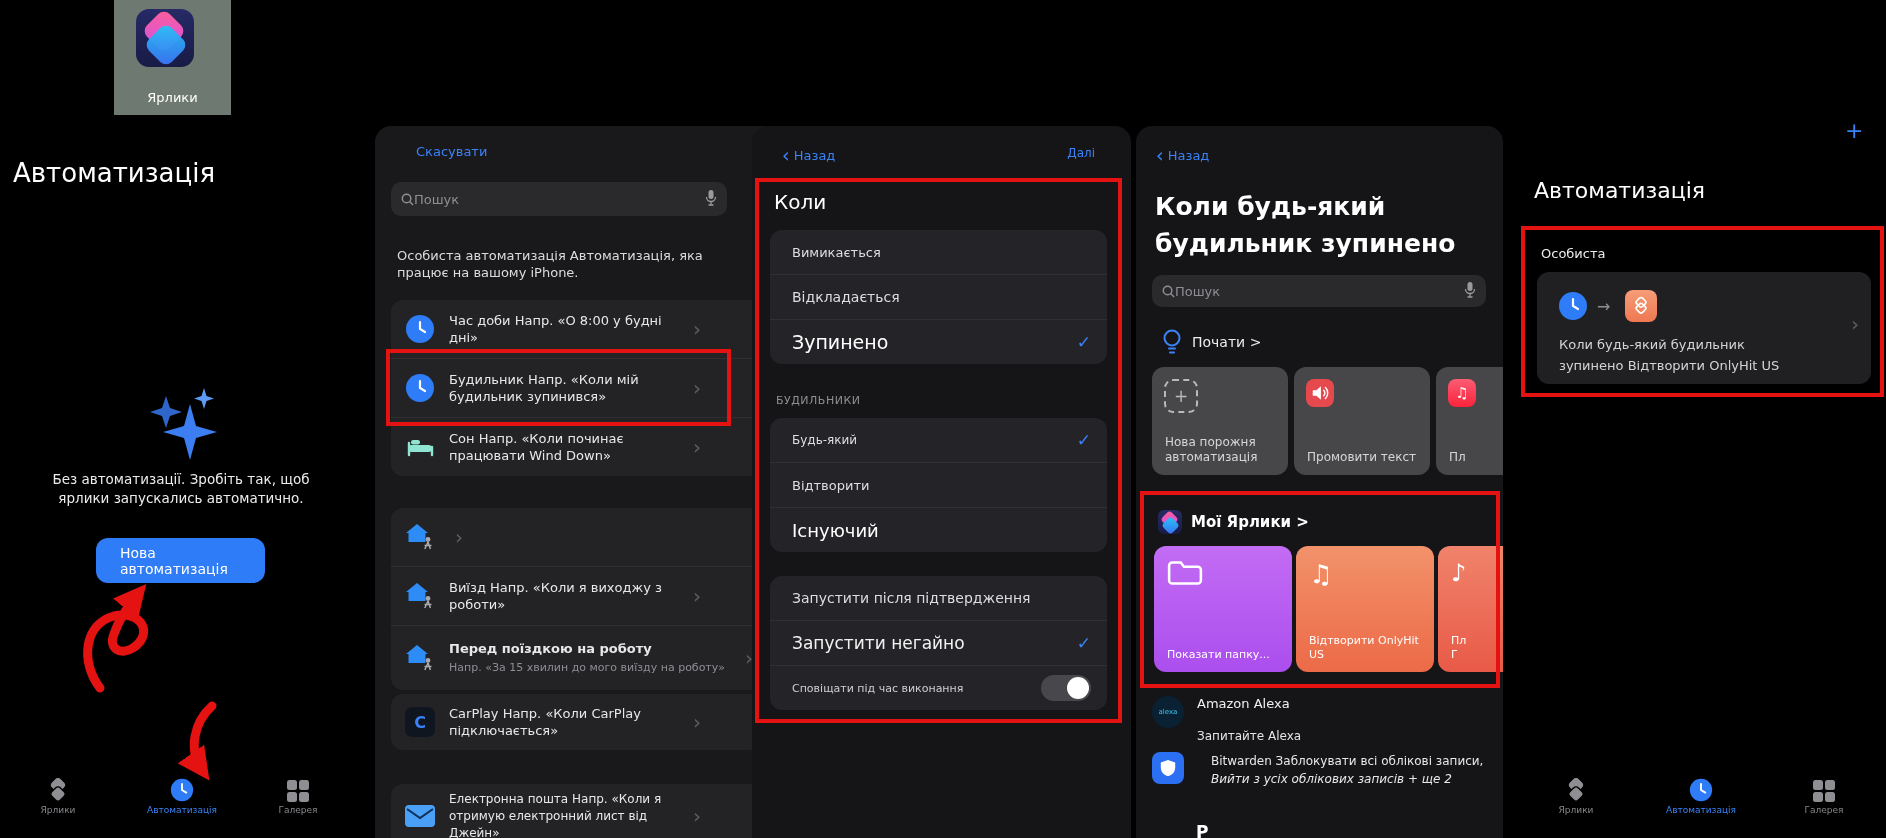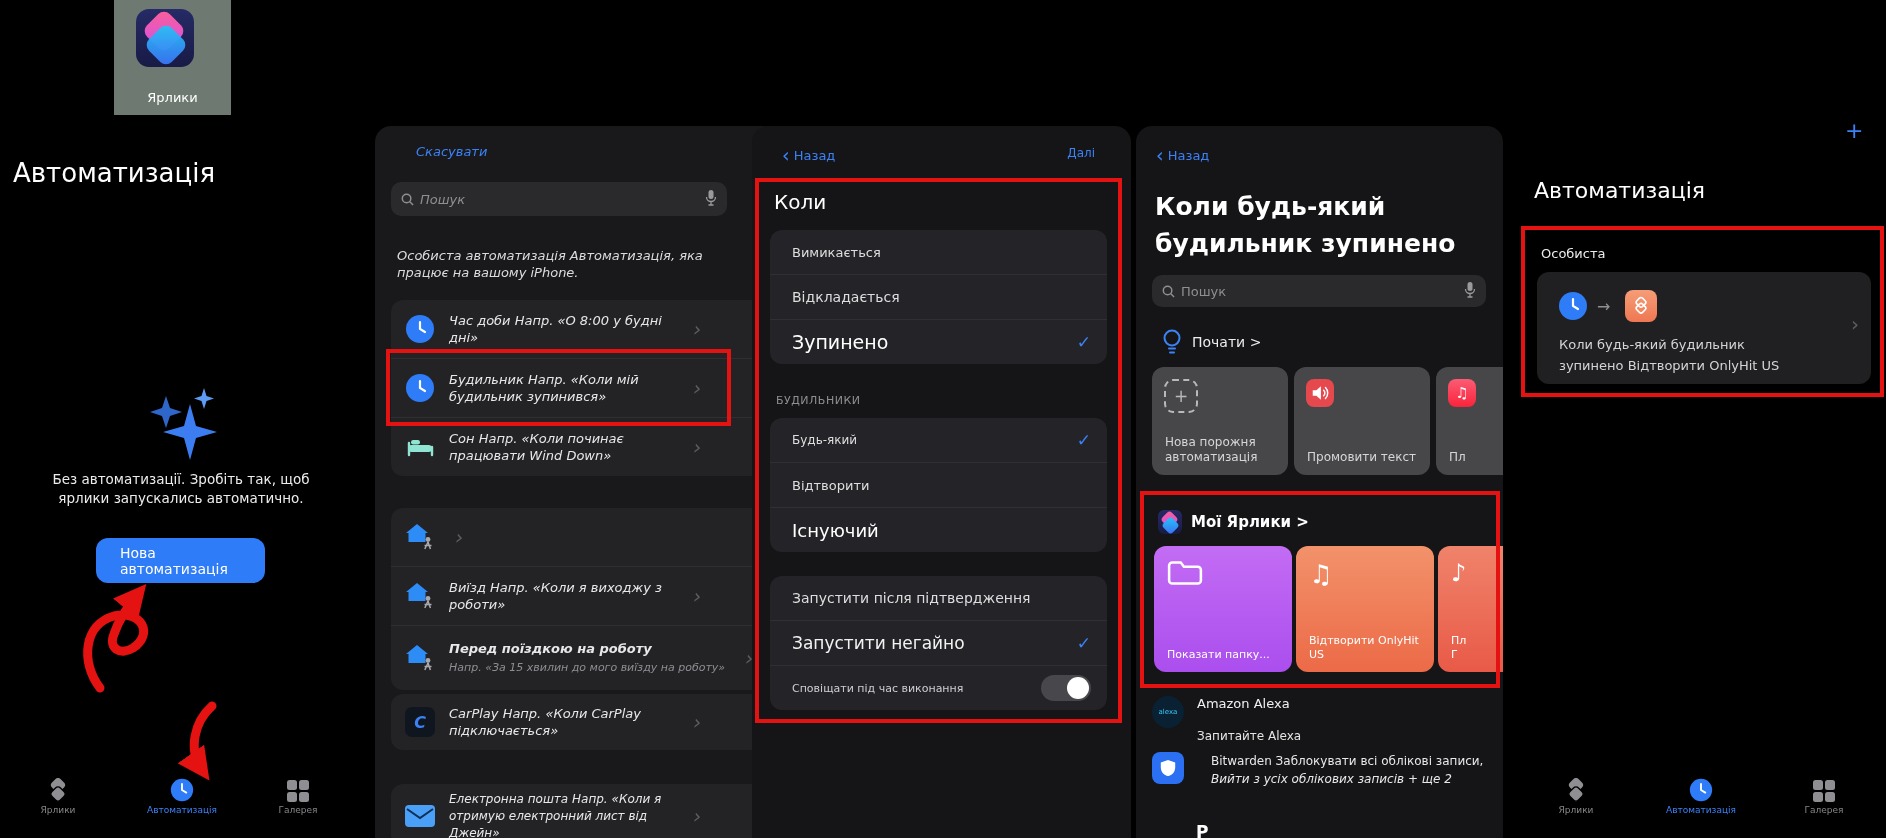--- a/index.html
+++ b/index.html
@@ -4,21 +4,21 @@
 <style>
   html,body{margin:0;padding:0;background:#000;}
   #stage{position:relative;width:1886px;height:838px;background:#000;overflow:hidden;
          font-family:"DejaVu Sans","Liberation Sans",sans-serif;color:#fff;}
   .abs{position:absolute;}
   .panel{position:absolute;top:126px;height:712px;background:#19191b;border-radius:16px 16px 0 0;overflow:hidden;}
   .blue{color:#3b82f7;}
   .grey{color:#8e8e93;}
   
   .search{position:absolute;background:#2a2a2c;border-radius:10px;display:flex;align-items:center;
-          padding:0 10px;color:#8e8e93;font-size:13px;gap:6px;}
+          padding:0 10px;color:#8e8e93;font-size:13px;}
   .search .mic{margin-left:auto;}
   
   .group{position:absolute;left:16px;right:16px;background:#232326;border-radius:12px;}
   .prow{display:flex;align-items:center;padding:0 10px 0 14px;}
   .prow + .prow{border-top:1px solid #2f2f32;}
   .prow .ic{width:30px;height:30px;margin-right:14px;flex:0 0 auto;display:flex;align-items:center;justify-content:center;}
   .ptxt{flex:1;font-size:13px;line-height:17px;color:#e8e8ea;}
   .ptxt .sub{display:block;font-size:11px;color:#8e8e93;margin-top:2px;}
   .chev{color:#5c5c61;font-size:20px;line-height:1;padding-left:6px;}
   
@@ -110,21 +110,21 @@
             <rect x="0" y="0" width="10" height="10" rx="2.5"></rect>
             <rect x="12" y="0" width="10" height="10" rx="2.5"></rect>
             <rect x="0" y="12" width="10" height="10" rx="2.5"></rect>
             <rect x="12" y="12" width="10" height="10" rx="2.5"></rect>
           </g>
         </svg>
   </div>
   <div class="tlab">Галерея</div>
 </div>
 
-<div class="panel" style="left:375px;width:404px;font-style:italic;">
+<div class="panel" style="left:375px;width:404px;">
   <div class="abs blue" style="left:41px;top:18px;font-size:13px;">Скасувати</div>
 
   <div class="search" style="left:16px;top:56px;width:316px;height:34px;">
     <svg width="13" height="13" viewBox="0 0 14 14">
           <circle cx="6" cy="6" r="4.6" fill="none" stroke="#8e8e93" stroke-width="1.6"></circle>
           <path d="M9.5 9.5 L13 13" stroke="#8e8e93" stroke-width="1.6"></path>
         </svg>
     <span>Пошук</span>
     <span class="mic">
       <svg width="12" height="18" viewBox="0 0 12 18">

